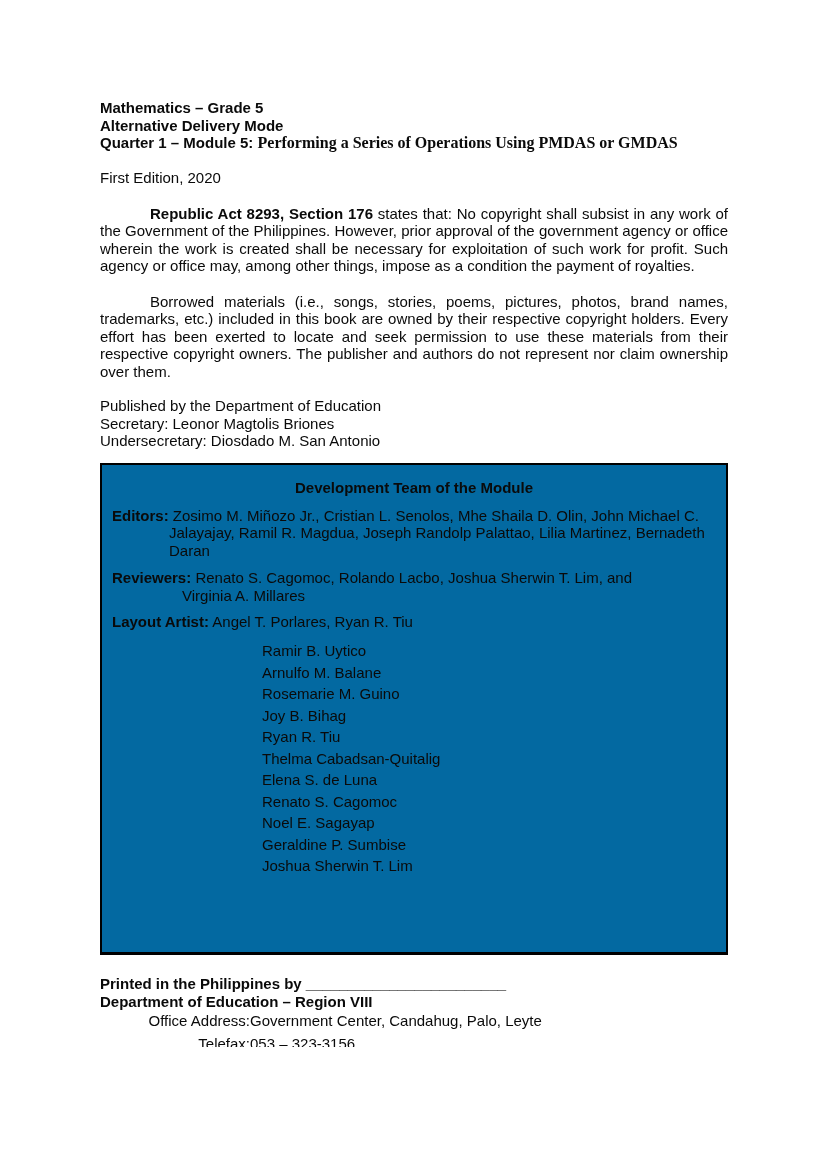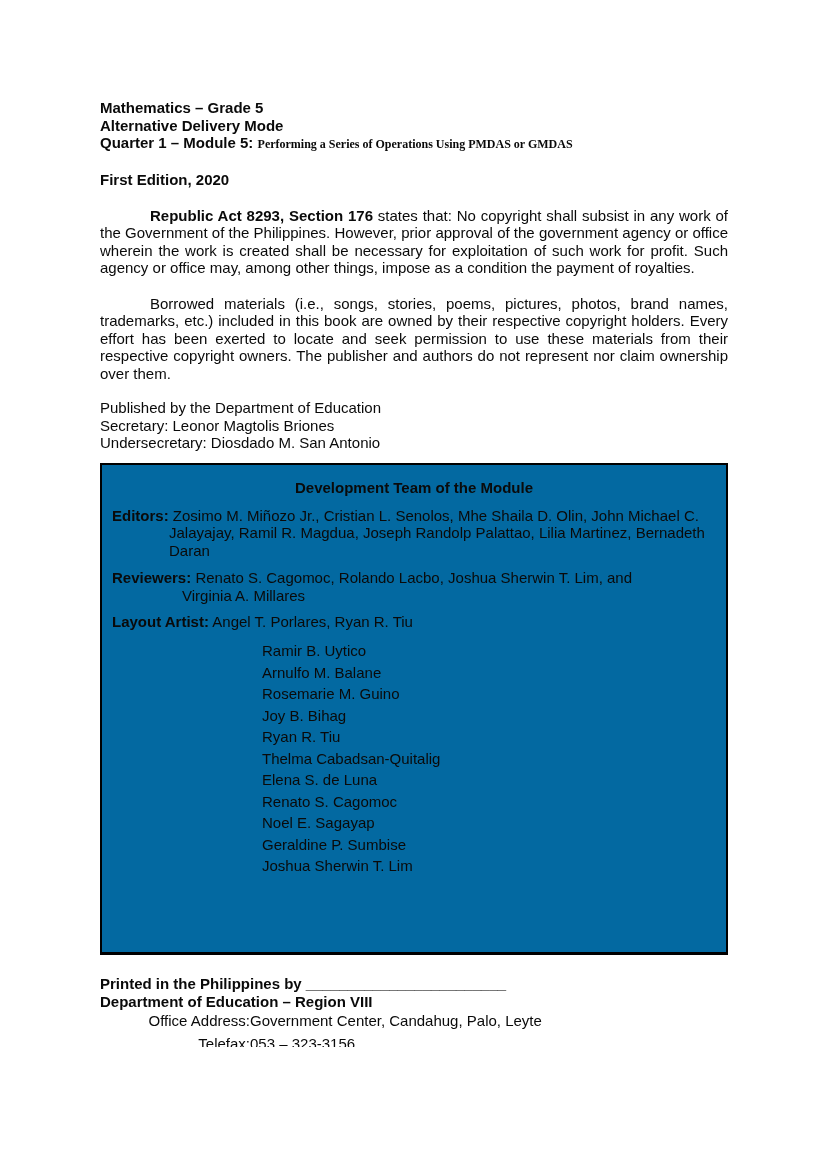--- a/index.html
+++ b/index.html
@@ -10,22 +10,22 @@
     height: 1047px;
     background: #ffffff;
     color: #0a0a0a;
     font-family: "Liberation Sans", sans-serif;
     font-size: 15px;
     line-height: 17.5px;
     overflow: hidden;
   }
   .content { position: absolute; left: 100px; right: 98px; top: 99px; }
   .bold { font-weight: bold; }
-  .serif-title { font-family: "Liberation Serif", serif; font-weight: bold; font-size: 12px; margin-top: 26px; }
-  .edition { font-weight: bold; margin-top: 17.5px; }
+  .serif-title { font-family: "Liberation Serif", serif; font-weight: bold; font-size: 16px; margin-top: 26px; }
+  .edition { font-weight: normal; margin-top: 17.5px; }
   .para { text-align: justify; margin-top: 18px; text-indent: 50px; }
   .publisher { margin-top: 17px; }
 
   .devbox {
     position: absolute;
     left: 100px;
     top: 463px;
     width: 628px;
     height: 492px;
     border: 2px solid #000;

